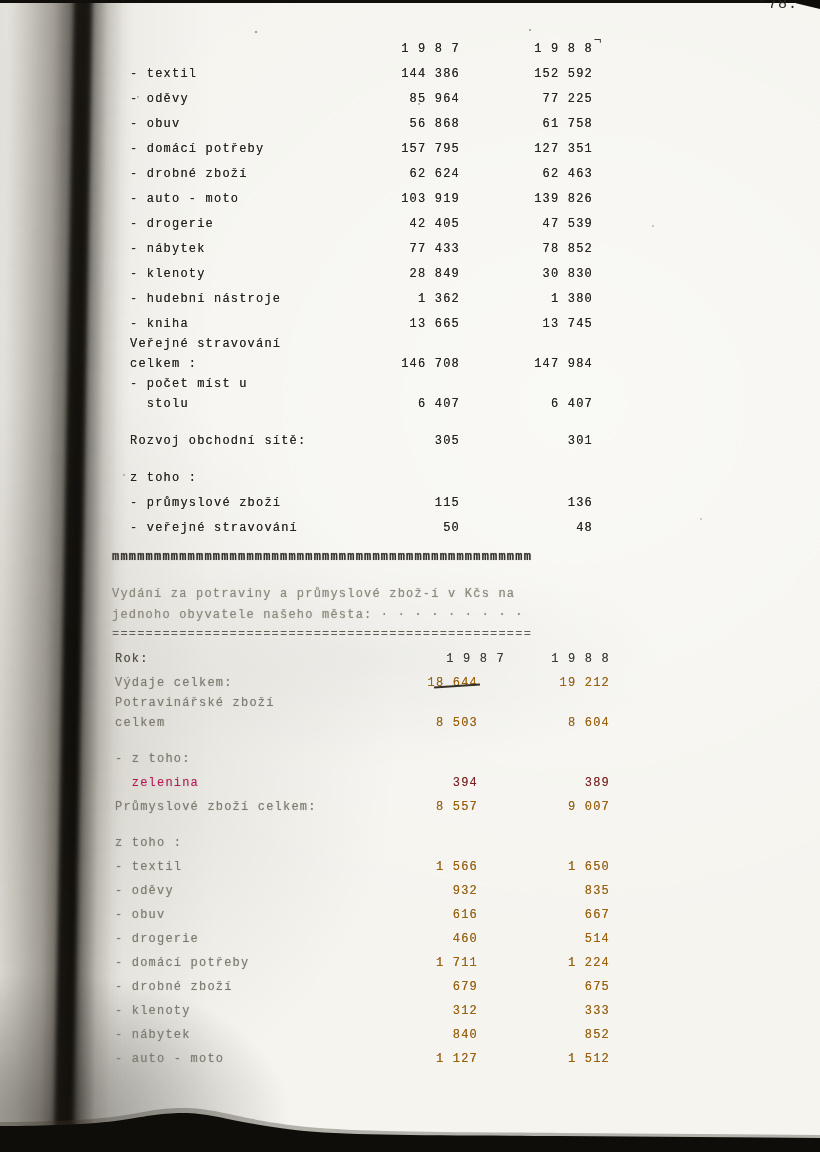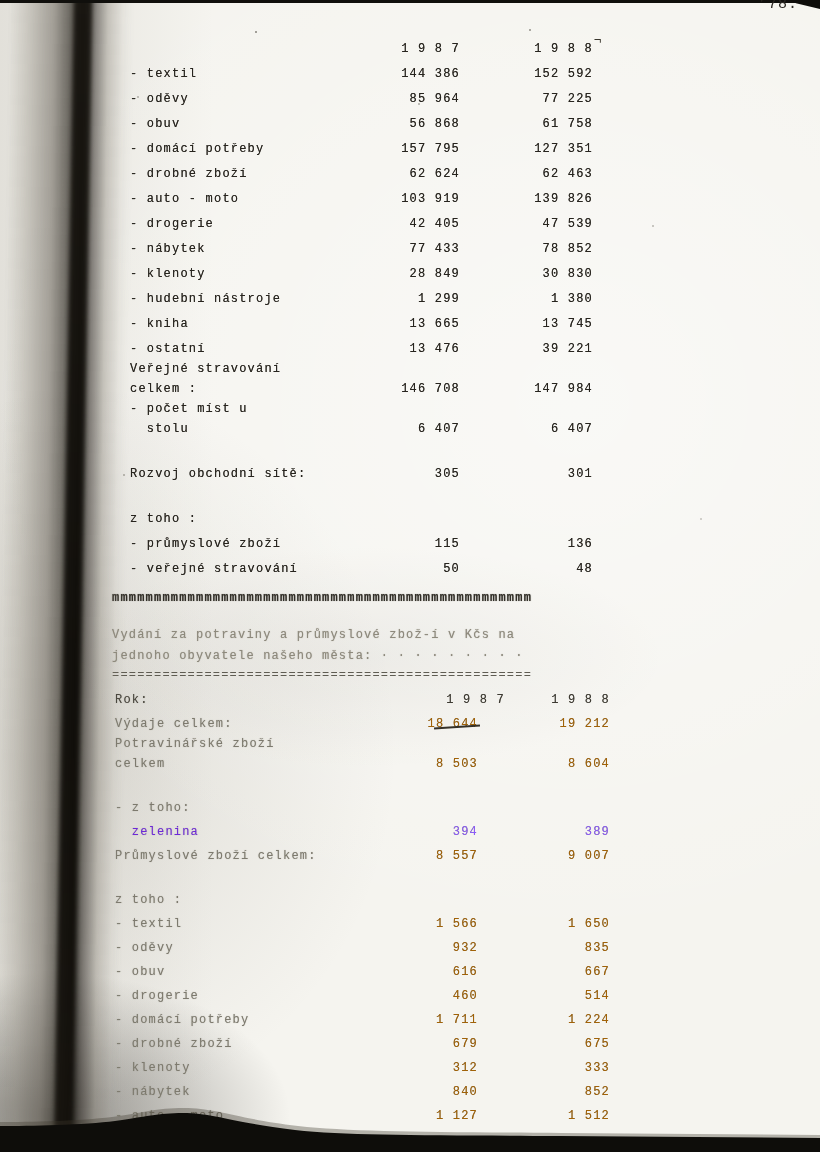--- a/index.html
+++ b/index.html
@@ -42,30 +42,30 @@
       418px 103px 0 0 rgba(60,55,45,.3), 137px 96px 0 0 rgba(80,75,65,.3),
       652px 225px 0 0 rgba(90,85,75,.3), 123px 474px 0 0 rgba(90,85,75,.35),
       700px 518px 0 0 rgba(120,115,105,.3);}
   .content{position:absolute;left:112px;top:34px;width:520px;font-size:12px;letter-spacing:1.2px;}
   .trow{display:grid;align-items:end;}
   .t1{padding-left:18px;color:#27241e;text-shadow:0 0 .6px rgba(39,36,30,.7);}
   .t1 .trow{grid-template-columns:218px 112px 133px;min-height:25px;}
   .t2{margin-top:4px;padding-left:3px;}
   .t2 .trow{grid-template-columns:250px 113px 132px;min-height:24px;}
   .hdr{min-height:24px;}
-  .gap{margin-top:20px;}
+  .gap{margin-top:12px;}
   .lbl{white-space:pre-line;line-height:20px;}
   .num{text-align:right;white-space:pre;line-height:20px;}
   .t2 .lbl{color:#7d7a6e;text-shadow:0 0 1px rgba(125,122,110,.5);}
   .t2 .num{color:#a16207;text-shadow:0 0 .6px rgba(69,66,58,.6);}
   .t2 .hdr .lbl{color:#45423a;}
   .t2 .hdr .num{color:#3d3a32;}
   .t2 .hdr .v1{transform:translateX(27px);}
-  .muted .lbl{color:#6d28d9;}
-  .muted .num{color:#8b5cf6;}
+  .muted .lbl{color:#be185d;}
+  .muted .num{color:#7f1d1d;}
   .struck{position:relative;}
   .struck::after{content:"";position:absolute;right:-2px;top:12px;width:46px;height:2px;
     background:#353128;transform:rotate(-4deg);}
   .msep{margin-top:10px;line-height:18px;color:#322f28;font-weight:bold;white-space:nowrap;
     text-shadow:0 0 1px rgba(50,47,40,.6);}
   .subtitle{margin-top:18px;line-height:21px;color:#8d897c;text-shadow:0 0 1px rgba(141,137,124,.65);}
   .eqsep{margin-top:1px;line-height:14px;color:#5f5c52;white-space:nowrap;}
   .bottomband{position:absolute;left:0;bottom:0;width:820px;height:60px;pointer-events:none;}
 </style>
 </head>
@@ -124,32 +124,27 @@
             <span class="num v1">77 433</span>
             <span class="num v2">78 852</span>
           </div>
           <div class="trow">
             <span class="lbl">- klenoty</span>
             <span class="num v1">28 849</span>
             <span class="num v2">30 830</span>
           </div>
           <div class="trow">
             <span class="lbl">- hudební nástroje</span>
-            <span class="num v1">1 299</span>
+            <span class="num v1">1 362</span>
             <span class="num v2">1 380</span>
           </div>
           <div class="trow">
             <span class="lbl">- kniha</span>
             <span class="num v1">13 665</span>
             <span class="num v2">13 745</span>
-          </div>
-          <div class="trow">
-            <span class="lbl">- ostatní</span>
-            <span class="num v1">13 476</span>
-            <span class="num v2">39 221</span>
           </div>
           <div class="trow">
             <span class="lbl">Veřejné stravování
 celkem :</span>
             <span class="num v1">146 708</span>
             <span class="num v2">147 984</span>
           </div>
           <div class="trow">
             <span class="lbl">- počet míst u
 &nbsp;&nbsp;stolu</span>

